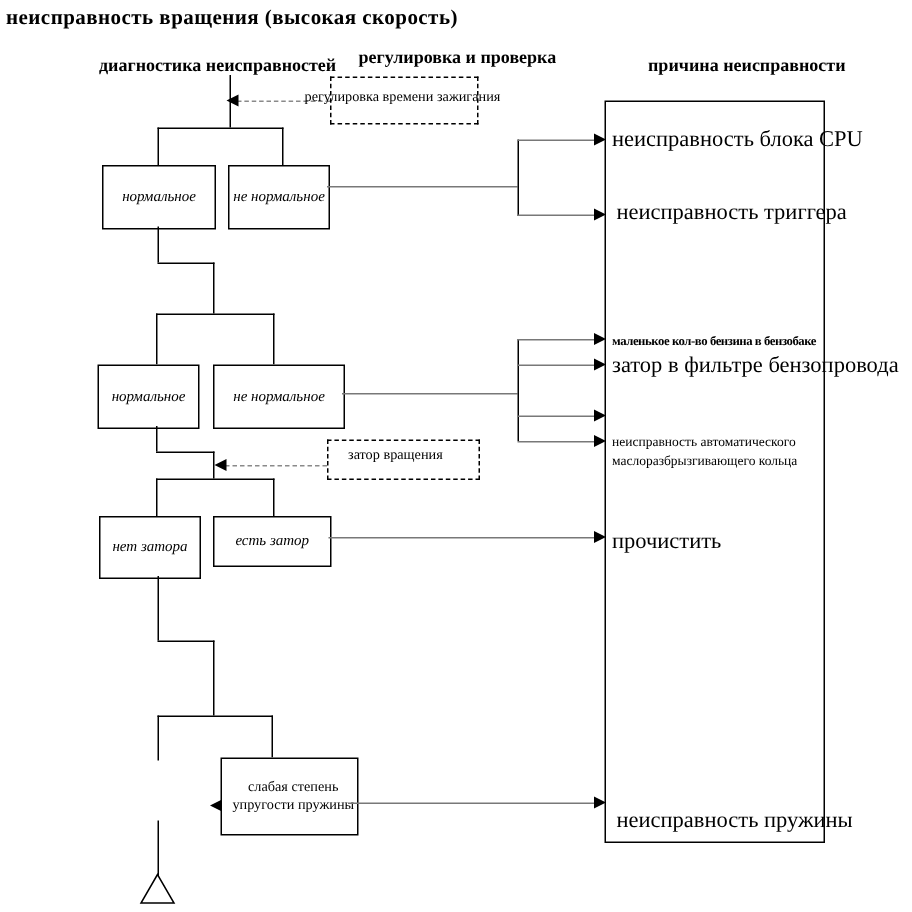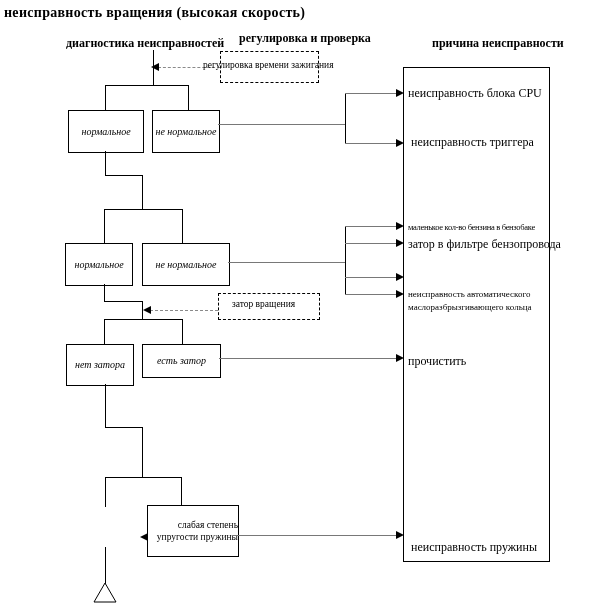--- a/index.html
+++ b/index.html
@@ -6,27 +6,27 @@
   .canvas{position:relative;width:608px;height:608px;background:#ffffff;overflow:hidden;
           font-family:"Liberation Serif","DejaVu Serif",serif;color:#000;}
   .title{position:absolute;left:4px;top:5px;font-size:14px;font-weight:bold;letter-spacing:.3px;white-space:nowrap;}
   .col-header{position:absolute;font-size:12px;font-weight:bold;white-space:nowrap;}
   .hline{position:absolute;height:1px;background:#000;}
   .vline{position:absolute;width:1px;background:#000;}
   .gray{background:#787878;}
   .dashline{position:absolute;height:0;border-top:1px dashed #8a8a8a;}
   .node{position:absolute;border:1px solid #000;background:#fff;display:flex;align-items:center;
         justify-content:center;text-align:center;font-size:10px;line-height:12px;}
-  .node.leftalign{justify-content:flex-start;text-align:right;padding-left:5px;}
+  .node.leftalign{justify-content:flex-start;text-align:center;padding-left:5px;}
   .nowrap{white-space:nowrap;font-style:italic;}
   .dash-box{position:absolute;border:1px dashed #000;background:transparent;}
   .dash-label{position:absolute;font-size:9.5px;white-space:nowrap;}
   .big-box{position:absolute;border:1px solid #000;background:#fff;}
-  .cause{position:absolute;font-size:12px;line-height:12px;white-space:nowrap;}
-  .cause.long{font-size:8.5px;letter-spacing:-0.3px;}
+  .cause{position:absolute;font-size:15px;line-height:12px;white-space:nowrap;}
+  .cause.long{font-size:8.5px;letter-spacing:-0.3px;font-weight:bold;}
   .cause.wrap{white-space:normal;width:135px;font-size:9px;line-height:13px;}
   .ah-right{position:absolute;width:0;height:0;border-top:4px solid transparent;
             border-bottom:4px solid transparent;border-left:8px solid #000;}
   .ah-left{position:absolute;width:0;height:0;border-top:4px solid transparent;
            border-bottom:4px solid transparent;border-right:8px solid #000;}
   .tri{position:absolute;}
 </style>
 </head>
 <body>
 

